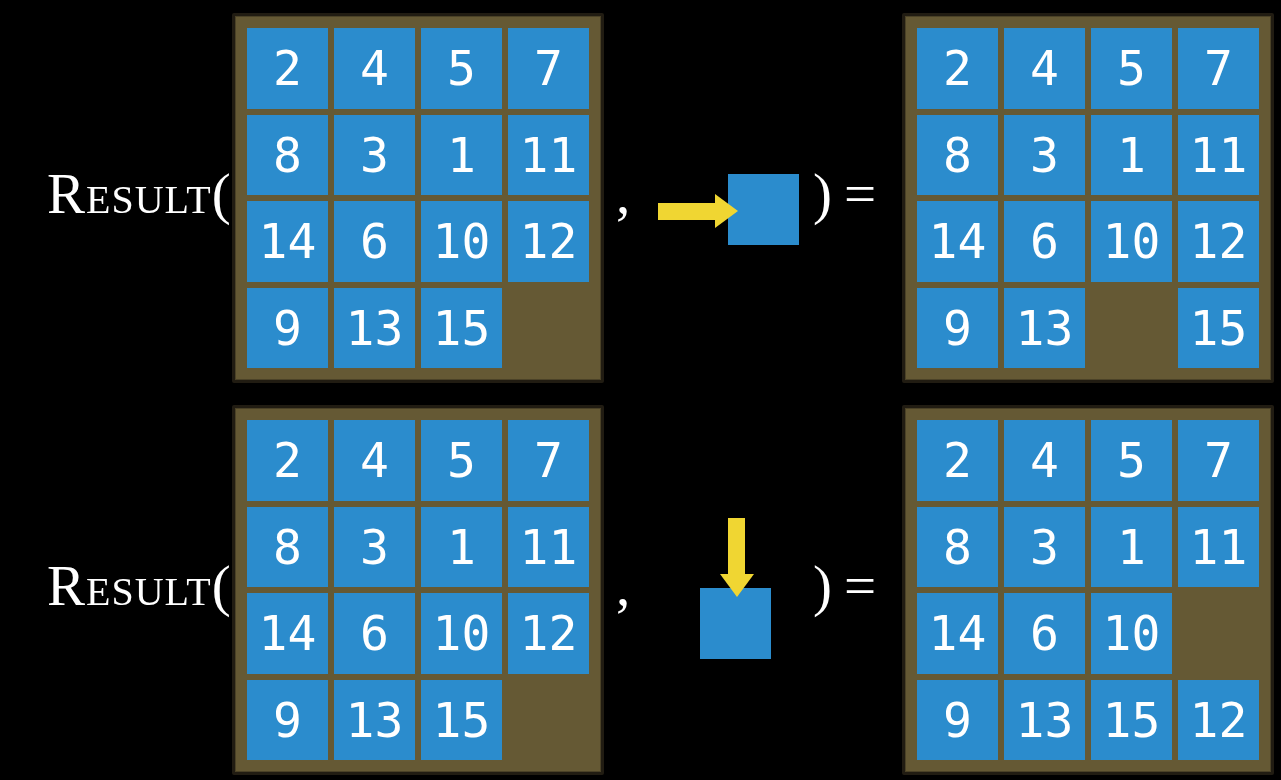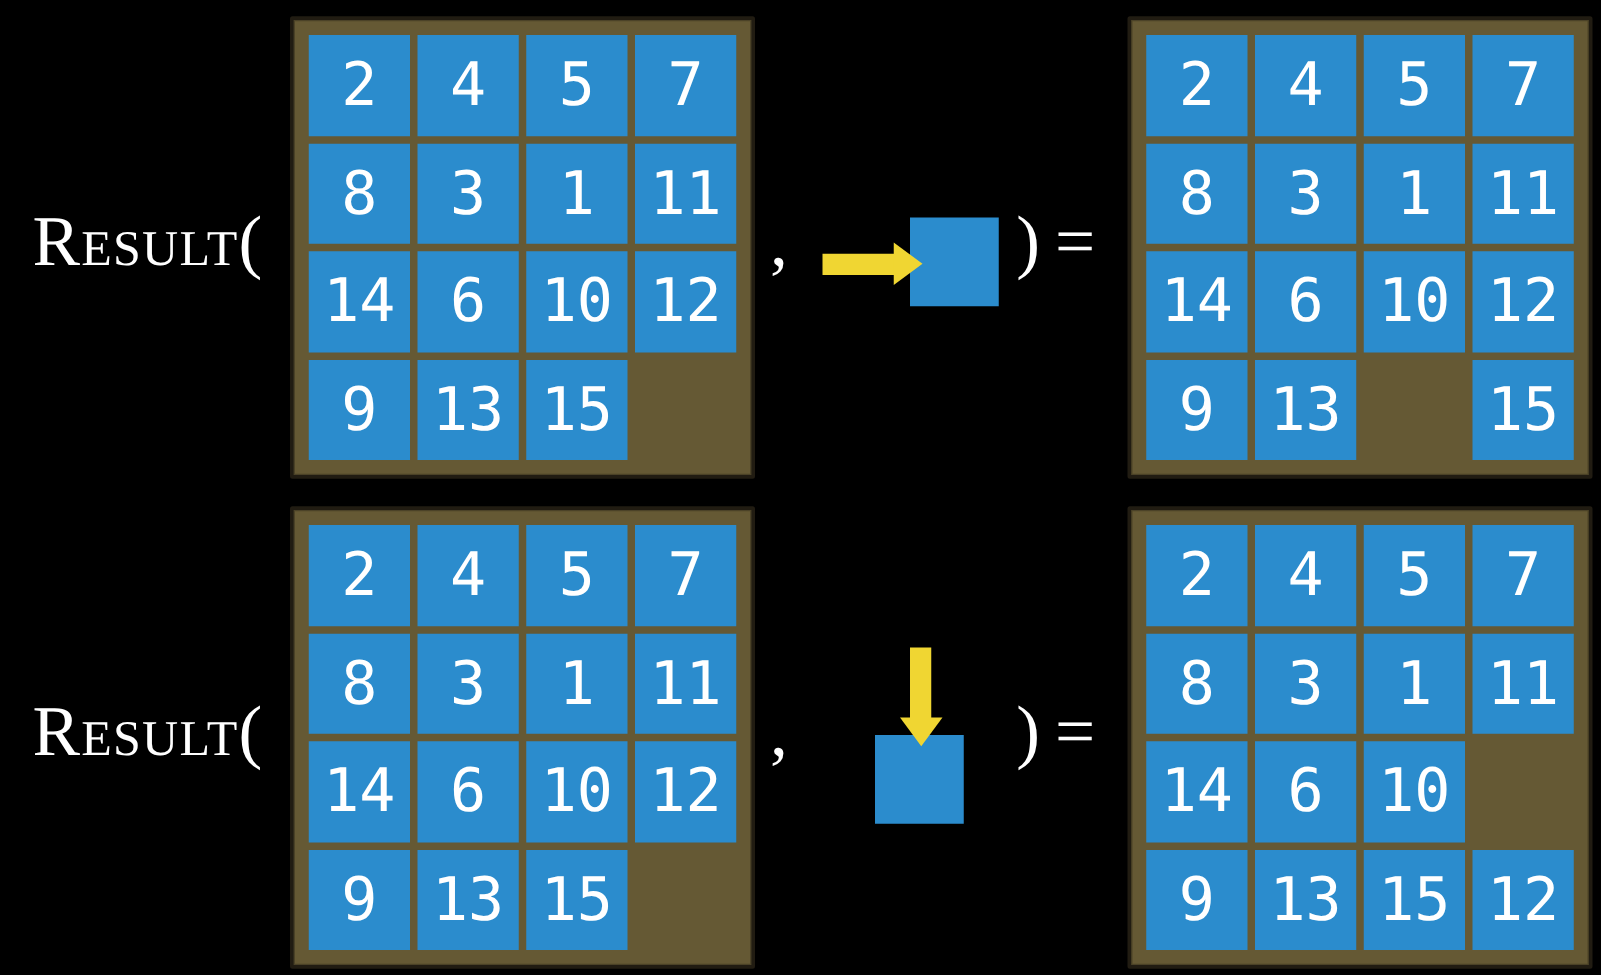--- a/index.html
+++ b/index.html
@@ -15,21 +15,21 @@
   .stage{
     position:relative;width:1281px;height:780px;overflow:hidden;
     background:var(--background);
   }
   
   .func-label,.sym,.close-eq{
     position:absolute;color:var(--text-white);
     font-family:"Liberation Serif","DejaVu Serif",serif;
     font-size:57px;line-height:62px;white-space:nowrap;
   }
-  .func-label .name{font-variant:small-caps;letter-spacing:1px;}
+  .func-label .name{font-variant:small-caps;letter-spacing:1px;margin-left:21px;}
   .close-eq .eq{display:inline-block;margin-left:12px;}
   
   .board{
     position:absolute;width:372px;height:370px;box-sizing:border-box;
     background:var(--board-brown);
     border:3px solid var(--board-border);
     box-shadow:inset 0 0 0 1px rgba(0,0,0,.25);
     padding:12px;display:grid;
     grid-template-columns:repeat(4,1fr);
     grid-template-rows:repeat(4,1fr);

